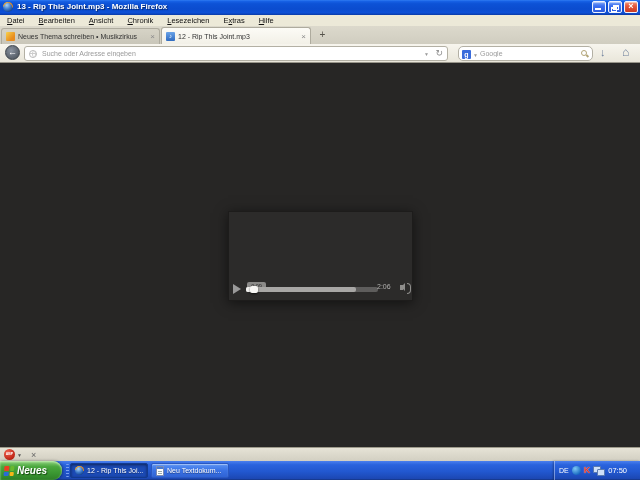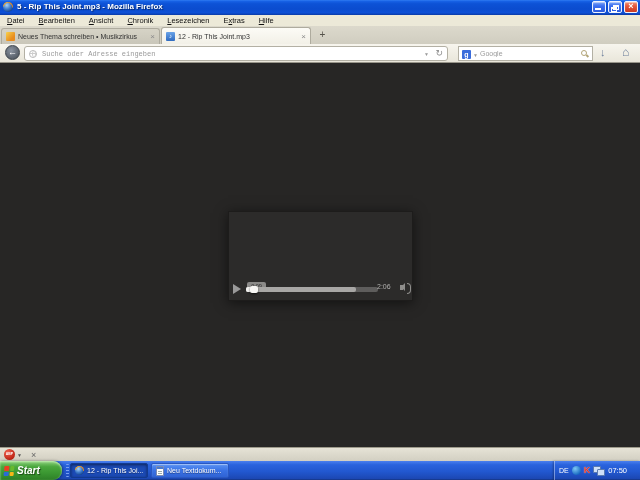--- a/index.html
+++ b/index.html
@@ -50,29 +50,29 @@
 
   
   .navbar { top:44px; left:0; width:640px; height:19px;
     background:linear-gradient(180deg,#f7f5ee 0%,#e9e6da 100%); border-bottom:1px solid #98958a; }
   .backbtn { position:absolute; left:5px; top:1px; width:15px; height:15px; border-radius:50%;
     background:radial-gradient(circle at 40% 35%, #8a93a0, #555d66 75%); border:1px solid #3f464e;
     color:#fff; font-size:9px; font-weight:bold; text-align:center; line-height:13px; }
   .urlbar { position:absolute; left:24px; top:2px; width:424px; height:15px; background:#fff;
     border:1px solid #b3b0a4; border-radius:3px; }
   .urlbar input { position:absolute; left:17px; top:1px; width:380px; height:11px; border:none; outline:none;
-    font-family:Liberation Mono, monospace; font-size:7px; color:#444; background:transparent; }
+    font-family:Liberation Sans, sans-serif; font-size:7px; color:#444; background:transparent; }
   .urlbar input::placeholder { color:#9a9a9a; }
   .globe { position:absolute; left:4px; top:3px; width:8px; height:8px; border:1px solid #bbb; border-radius:50%; }
   .globe::before { content:""; position:absolute; left:0; top:2px; width:6px; height:1px; background:#ccc; }
   .globe::after { content:""; position:absolute; left:2px; top:0; width:2px; height:6px; border-radius:50%; border:1px solid #ccc; border-top:none; border-bottom:none; }
   .url-drop { position:absolute; right:18px; top:4px; font-size:5px; color:#9a9a9a; }
   .reload { position:absolute; right:4px; top:1px; font-size:9px; color:#8a8a8a; }
   .searchbar { position:absolute; left:458px; top:2px; width:135px; height:15px; background:#fff;
-    border:1px solid #b3b0a4; border-radius:0; }
+    border:1px solid #b3b0a4; border-radius:5px; }
   .g-fav { position:absolute; left:3px; top:3px; width:9px; height:9px; background:#3a6cdb; border-radius:1px;
     color:#fff; font-size:7px; font-weight:bold; text-align:center; line-height:9px; }
   .search-drop { position:absolute; left:14px; top:5px; font-size:5px; color:#9a9a9a; }
   .searchbar input { position:absolute; left:21px; top:1px; width:85px; height:11px; border:none; outline:none;
     font-family:"Liberation Sans",sans-serif; font-size:7px; color:#444; background:transparent; }
   .searchbar input::placeholder { color:#9a9a9a; }
   .magnifier { position:absolute; right:5px; top:3px; width:6px; height:6px; border:1.5px solid #b3a578; border-radius:50%; }
   .magnifier::after { content:""; position:absolute; left:4px; top:4px; width:3px; height:1.5px; background:#b3a578; transform:rotate(45deg); }
   .dl-btn { position:absolute; left:600px; top:2px; font-size:11px; font-weight:bold; color:#6f819c; }
   .home-btn { position:absolute; left:622px; top:1px; font-size:12px; color:#6f819c; }
@@ -139,21 +139,21 @@
   .tray-net { width:11px; height:9px; position:relative; }
   .tray-net::before, .tray-net::after { content:""; position:absolute; width:6px; height:5px; background:#cfe0f8; border:1px solid #5a7ab0; border-radius:1px; }
   .tray-net::before { left:0; top:0; } .tray-net::after { left:4px; top:3px; }
   .tray-clock { color:#fff; font-size:7.5px; margin-left:1px; }
 </style>
 </head>
 <body>
 
 <div class="abs titlebar">
   <span class="ff-icon"></span>
-  <span class="title-text">5 - Rip This Joint.mp3 - Mozilla Firefox</span>
+  <span class="title-text">13 - Rip This Joint.mp3 - Mozilla Firefox</span>
   <span class="winbtns">
     <span class="winbtn blue">
         <span class="minbar"></span>
       </span>
     <span class="winbtn blue">
         <span class="restsq"></span>
         <span class="restsq2"></span>
       </span>
     <span class="winbtn red">
         <span class="x">×</span>
@@ -226,21 +226,21 @@
 </div>
 
 <div class="abs taskbar">
   <div class="startbtn">
     <span class="winflag">
         <i></i>
         <i></i>
         <i></i>
         <i></i>
       </span>
-    <span class="start-label">Start</span>
+    <span class="start-label">Neues</span>
   </div>
   <div class="ql-handle"></div>
   <div class="taskbtn active">
     <span class="ff-icon"></span>
     <span class="label">12 - Rip This Joi...</span>
   </div>
   <div class="taskbtn idle">
     <span class="notepad-icon"></span>
     <span class="label">Neu Textdokum...</span>
   </div>

